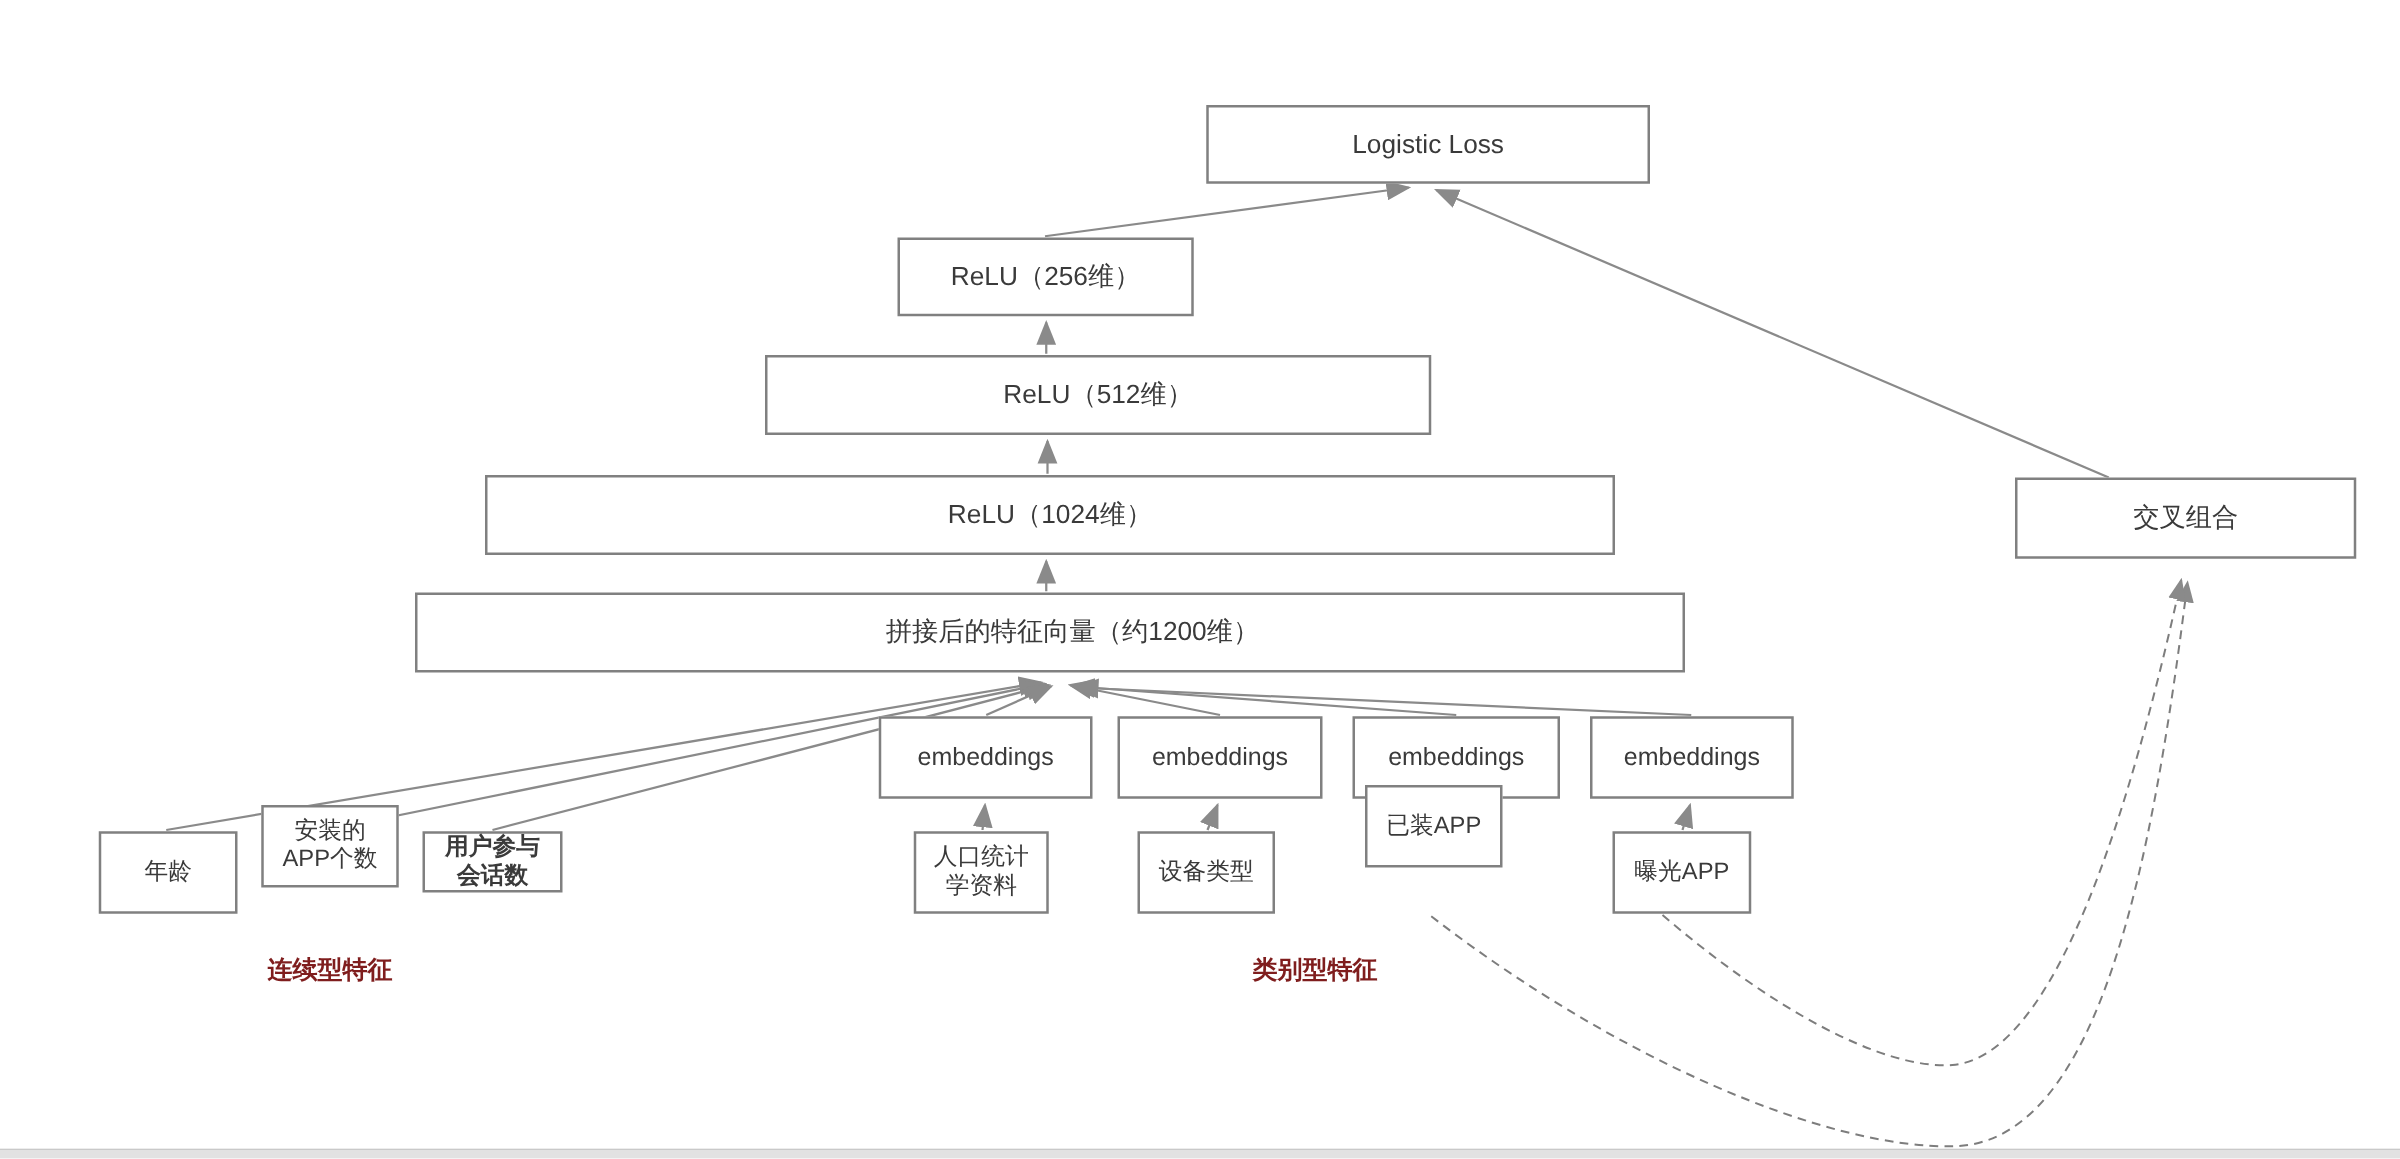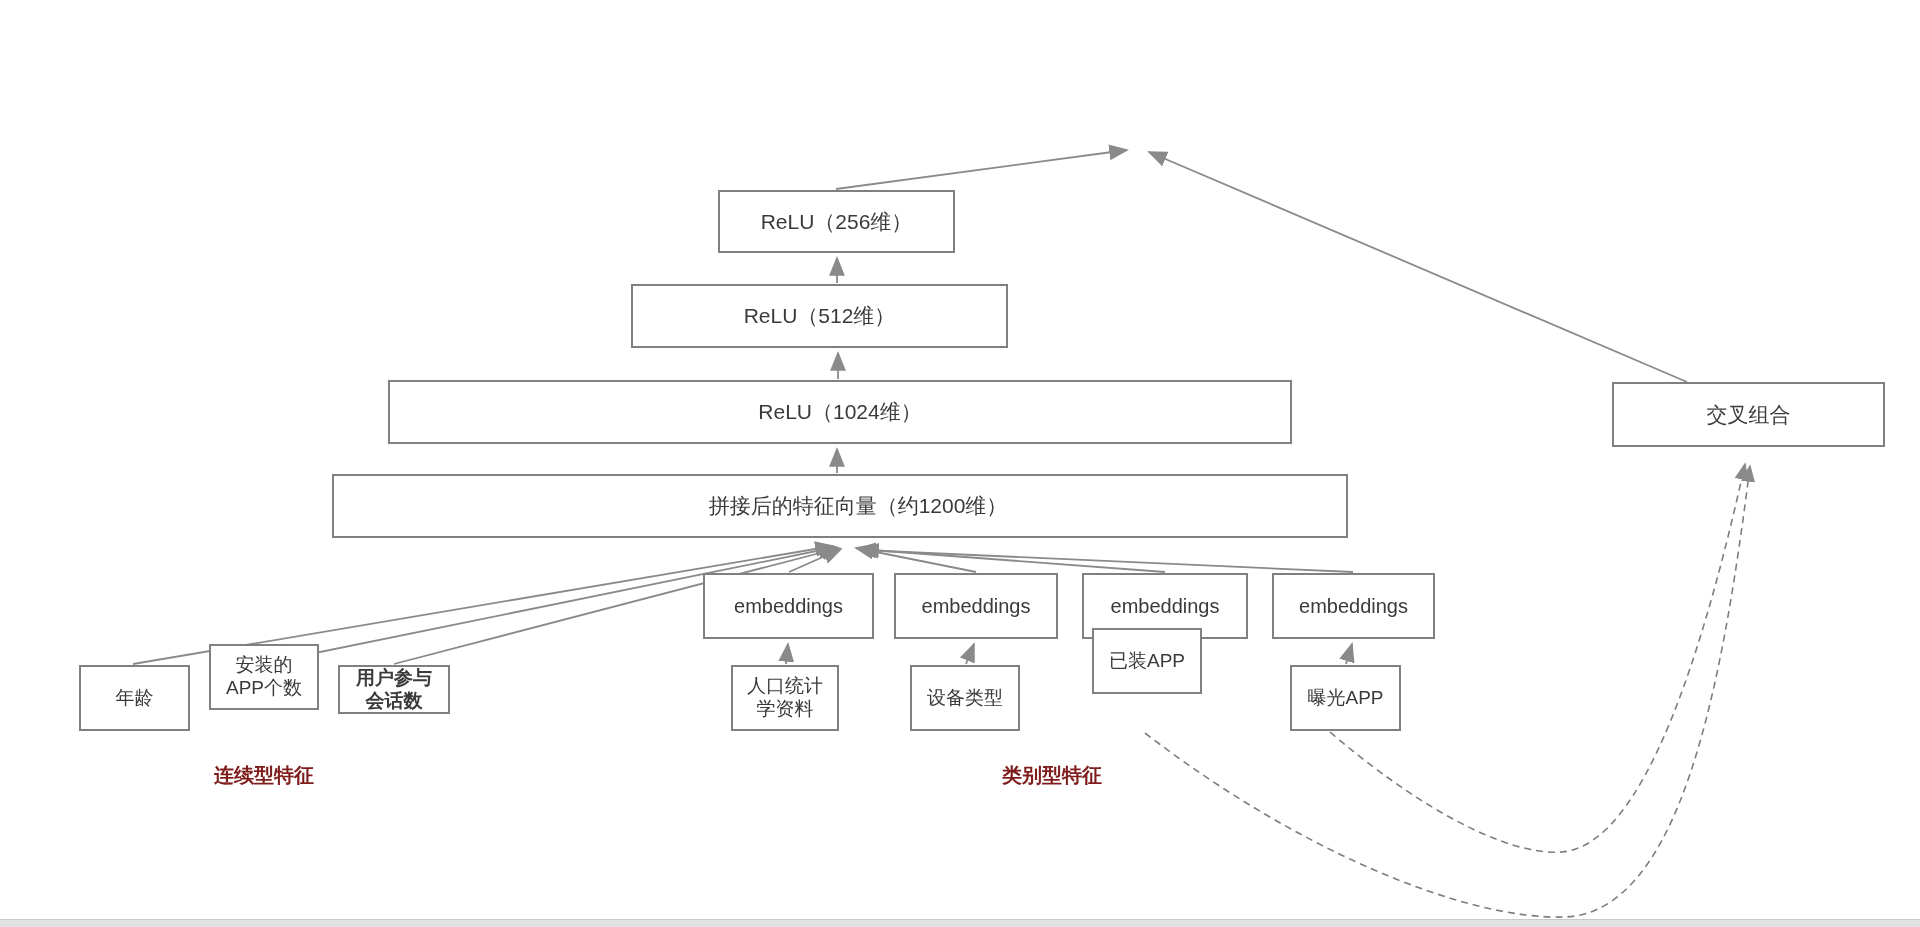--- a/index.html
+++ b/index.html
@@ -15,21 +15,21 @@
   }
   .node.small{font-size:19px;}
   .node.emb{font-size:20px;}
   .grouplabel{
     position:absolute;font-size:20px;font-weight:bold;color:#7f1d1d;
     text-align:center;width:160px;white-space:nowrap;
   }
   
   #n-logistic{left:965px;top:84px;width:355px;height:63px;}
   #n-relu256{left:718px;top:190px;width:237px;height:63px;}
-  #n-relu512{left:612px;top:284px;width:377px;height:64px;margin-left:19px;}
+  #n-relu512{left:612px;top:284px;width:533px;height:64px;}
   #n-relu1024{left:388px;top:380px;width:904px;height:64px;}
   #n-concat{left:332px;top:474px;width:1016px;height:64px;padding-left:36px;}
   #n-cross{left:1612px;top:382px;width:273px;height:65px;}
   #n-emb1{left:703px;top:573px;width:171px;height:66px;}
   #n-emb2{left:894px;top:573px;width:164px;height:66px;}
   #n-emb3{left:1082px;top:573px;width:166px;height:66px;}
   #n-emb4{left:1272px;top:573px;width:163px;height:66px;}
   #n-age{left:79px;top:665px;width:111px;height:66px;}
   #n-installedcount{left:209px;top:644px;width:110px;height:66px;}
   #n-sessions{left:338px;top:665px;width:112px;height:49px;font-weight:bold;}
@@ -74,20 +74,21 @@
       <path d="M1149,664 L1161,644" marker-end="url(#arrow)"></path>
       <path d="M1346,664 L1352,644" marker-end="url(#arrow)"></path>
     </g>
 
     <g stroke="#7d7d7d" stroke-width="1.6" fill="none" stroke-dasharray="7,5">
       <path d="M1145,733 C1290,845 1460,920 1565,917 C1680,912 1722,690 1750,466" marker-end="url(#arrow)"></path>
       <path d="M1330,732 C1415,805 1505,856 1562,852 C1645,845 1705,645 1745,464" marker-end="url(#arrow)"></path>
     </g>
   </svg>
 
+  <div class="node" id="n-logistic">Logistic Loss</div>
   <div class="node" id="n-relu256">ReLU（256维）</div>
   <div class="node" id="n-relu512">ReLU（512维）</div>
   <div class="node" id="n-relu1024">ReLU（1024维）</div>
   <div class="node" id="n-concat">拼接后的特征向量（约1200维）</div>
   <div class="node" id="n-cross">交叉组合</div>
 
   <div class="node emb" id="n-emb1">embeddings</div>
   <div class="node emb" id="n-emb2">embeddings</div>
   <div class="node emb" id="n-emb3">embeddings</div>
   <div class="node emb" id="n-emb4">embeddings</div>

